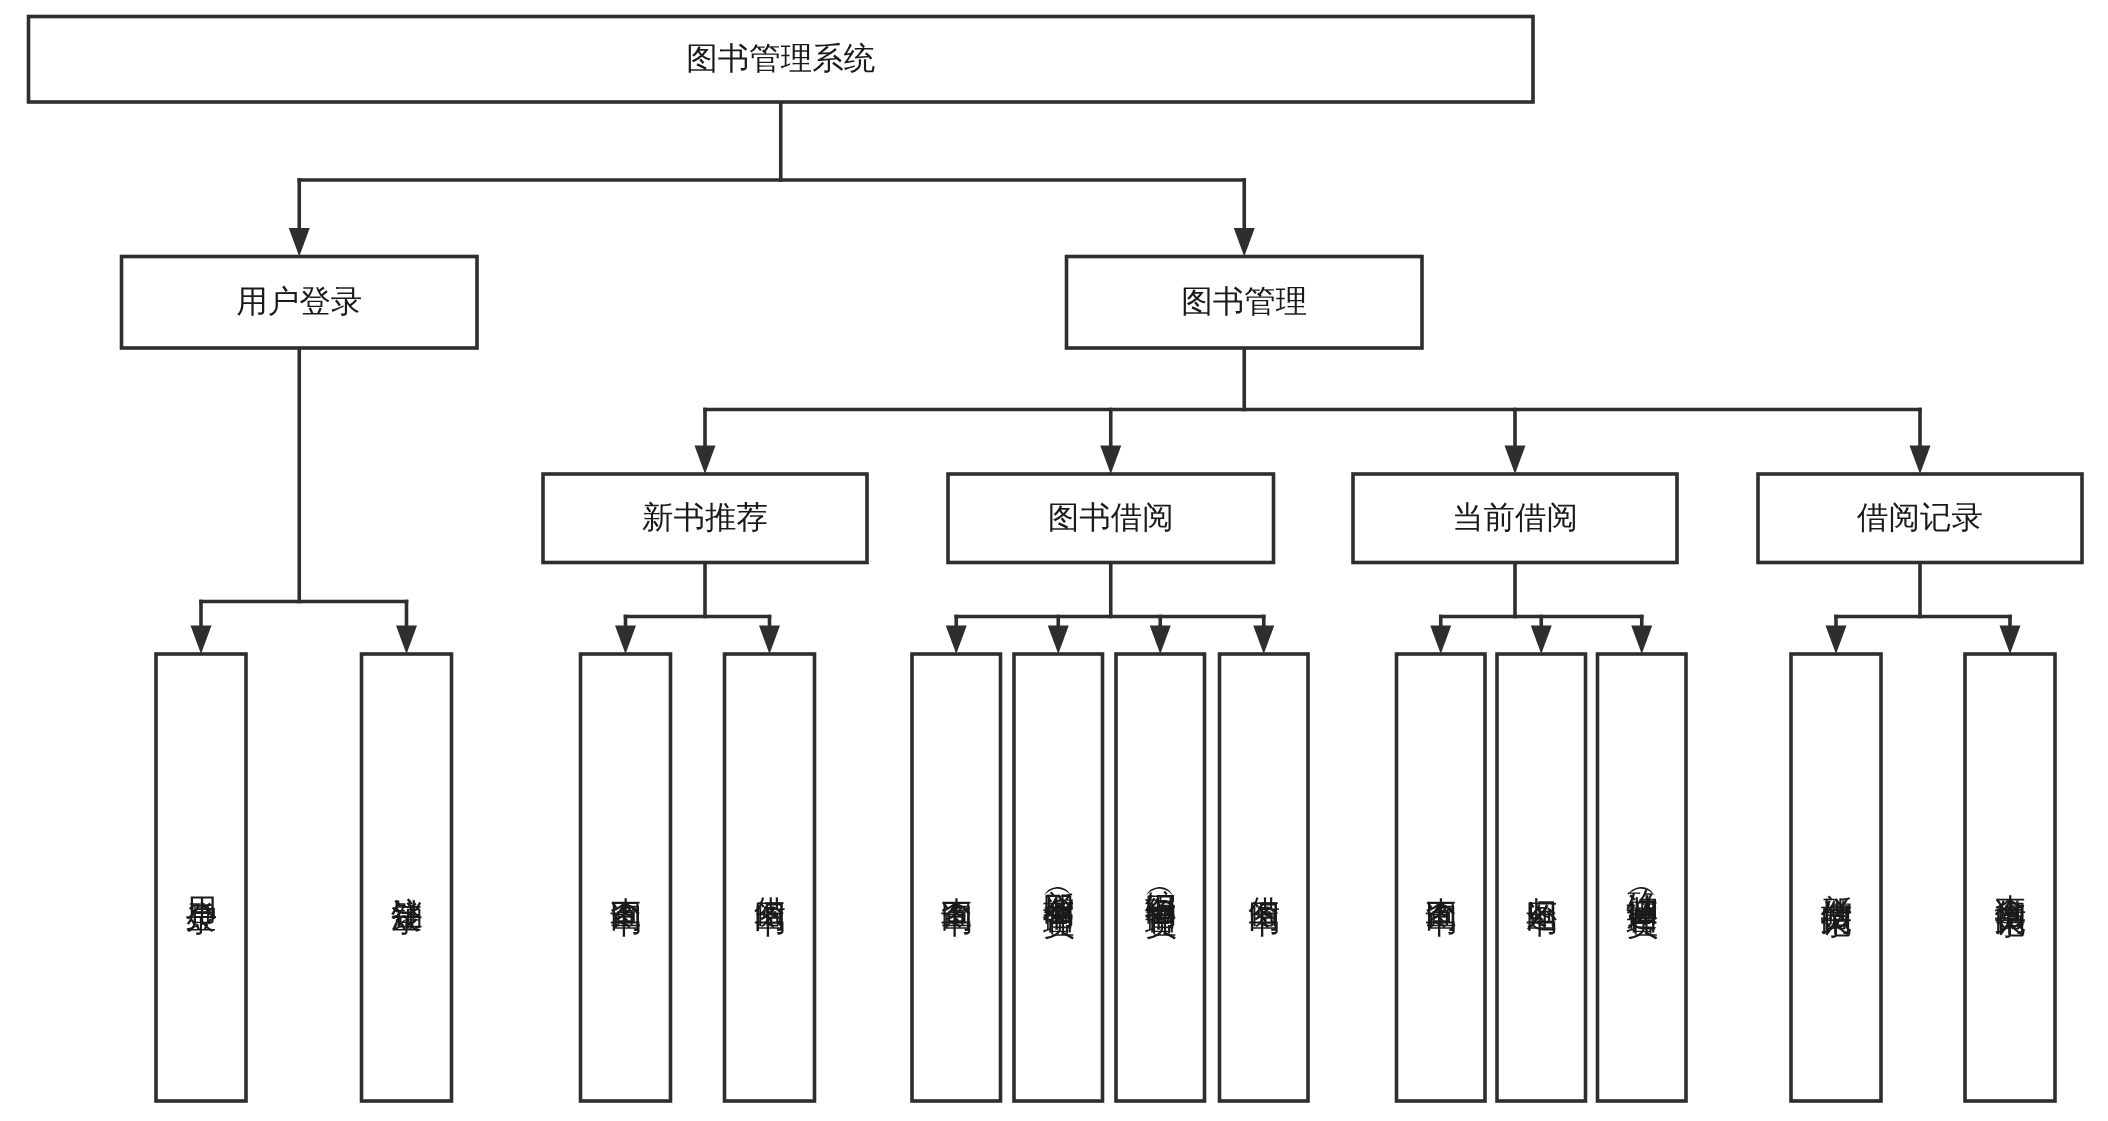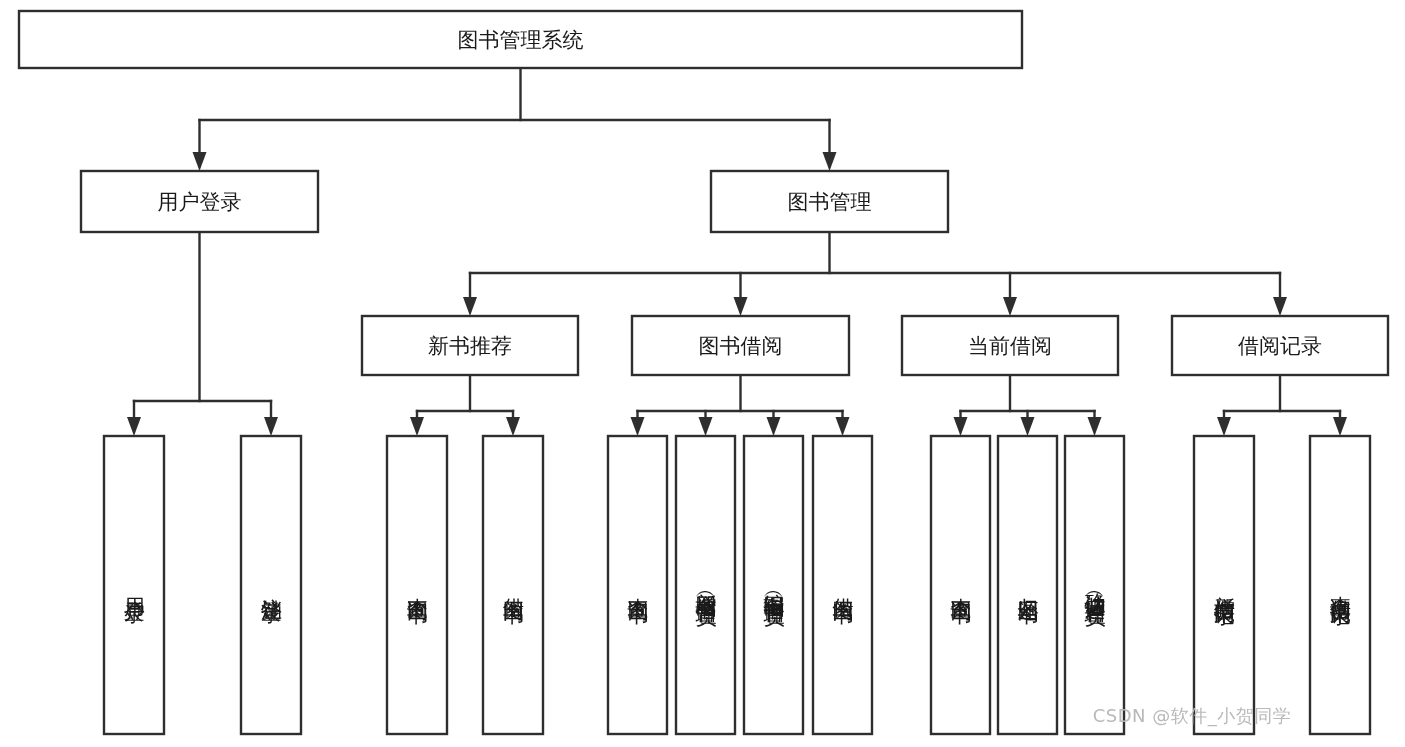--- a/index.html
+++ b/index.html
@@ -176,15 +176,14 @@
       <div class="vert-label" style="left: 676px; top: 436px; width: 59px; height: 298px;">新增图书（管理员）</div>
       <div class="vert-label" style="left: 744px; top: 436px; width: 59px; height: 298px;">编辑图书（管理员）</div>
       <div class="vert-label" style="left: 813px; top: 436px; width: 59px; height: 298px;">借阅图书</div>
       <div class="vert-label" style="left: 931px; top: 436px; width: 59px; height: 298px;">查询图书</div>
       <div class="vert-label" style="left: 998px; top: 436px; width: 59px; height: 298px;">归还图书</div>
       <div class="vert-label" style="left: 1065px; top: 436px; width: 59px; height: 298px;">确认归还（管理员）</div>
       <div class="vert-label" style="left: 1194px; top: 436px; width: 60px; height: 298px;">新增借阅记录</div>
       <div class="vert-label" style="left: 1310px; top: 436px; width: 60px; height: 298px;">查询借阅记录</div>
     </div>
 
-  <div class="watermark" style="left: 1192px; top: 716px; transform: translate(-50%, -50%);">CSDN @软件_小贺同学</div>
 
 </div>
 
 </body></html>

